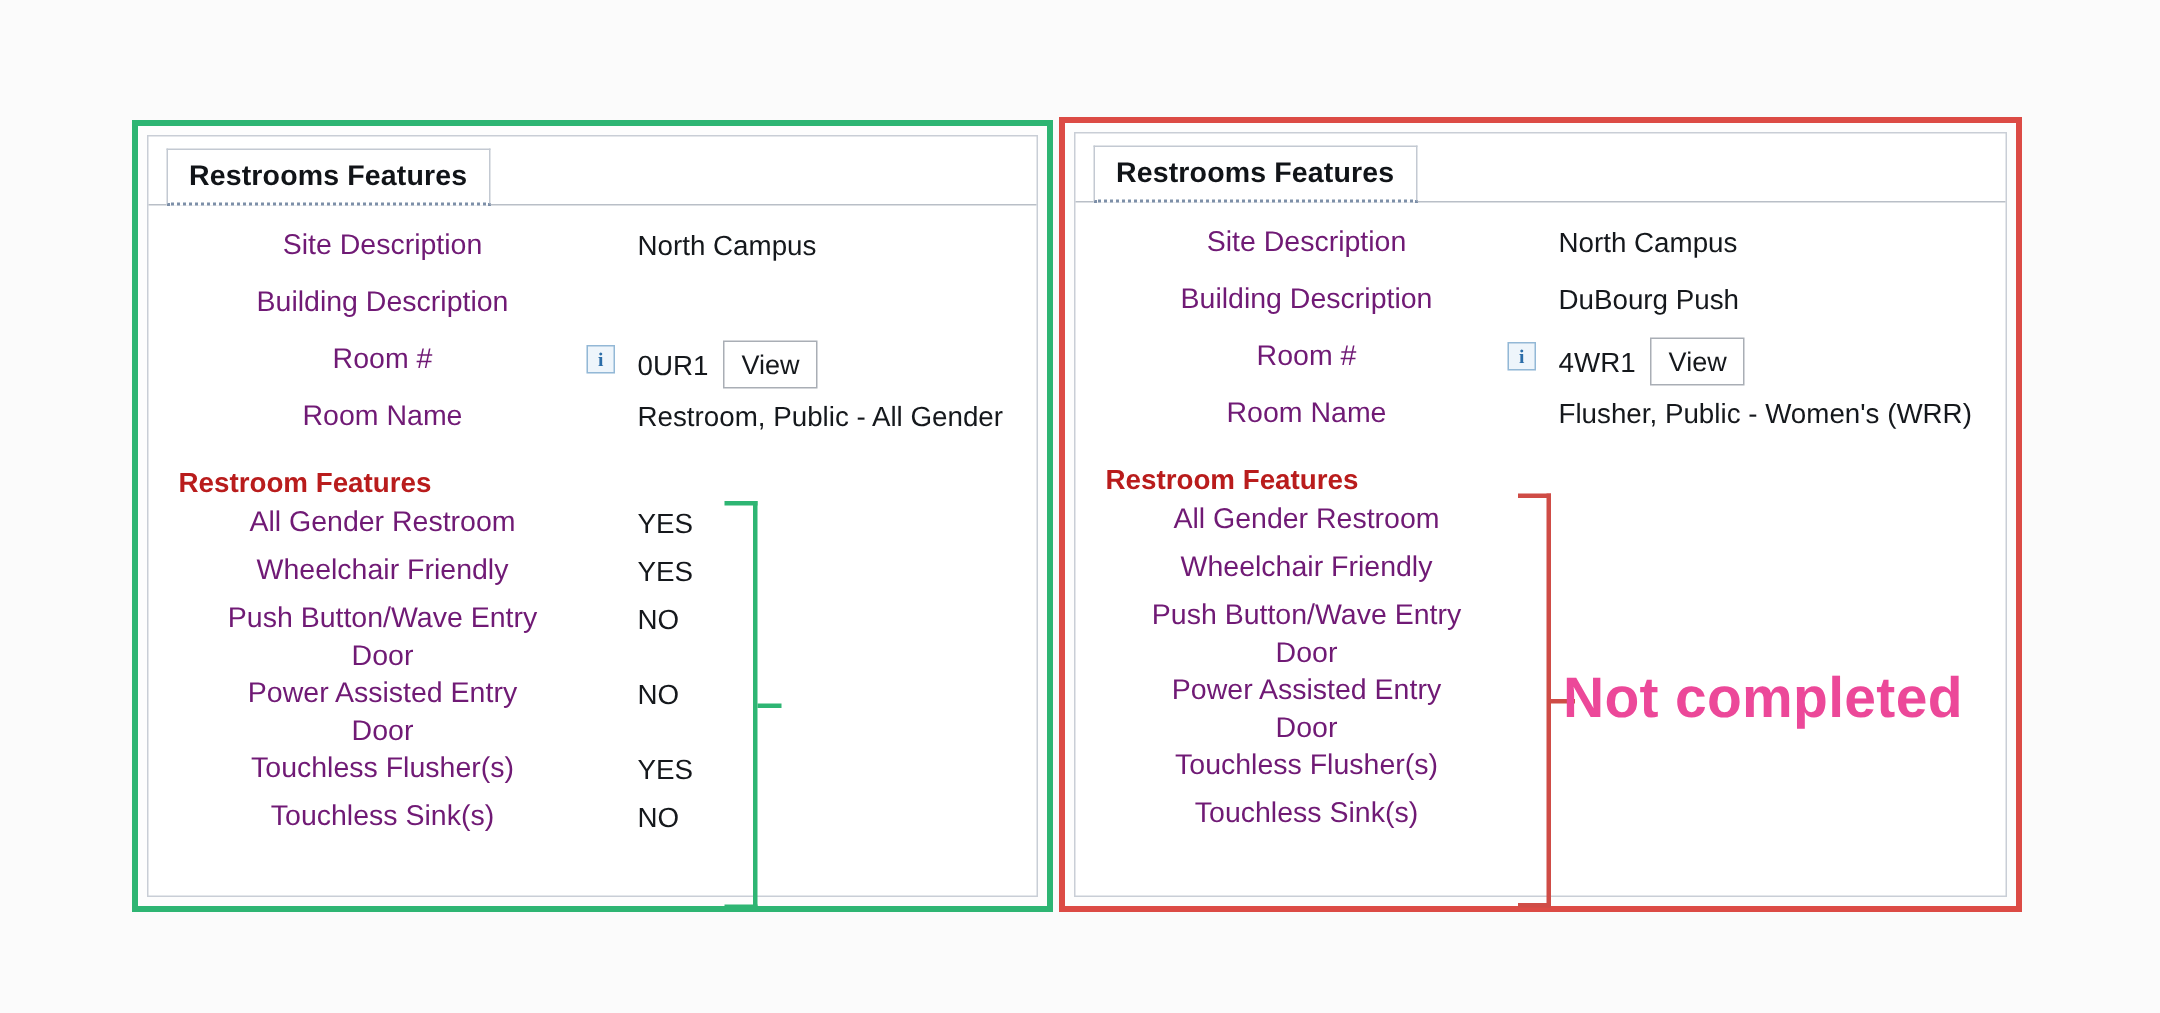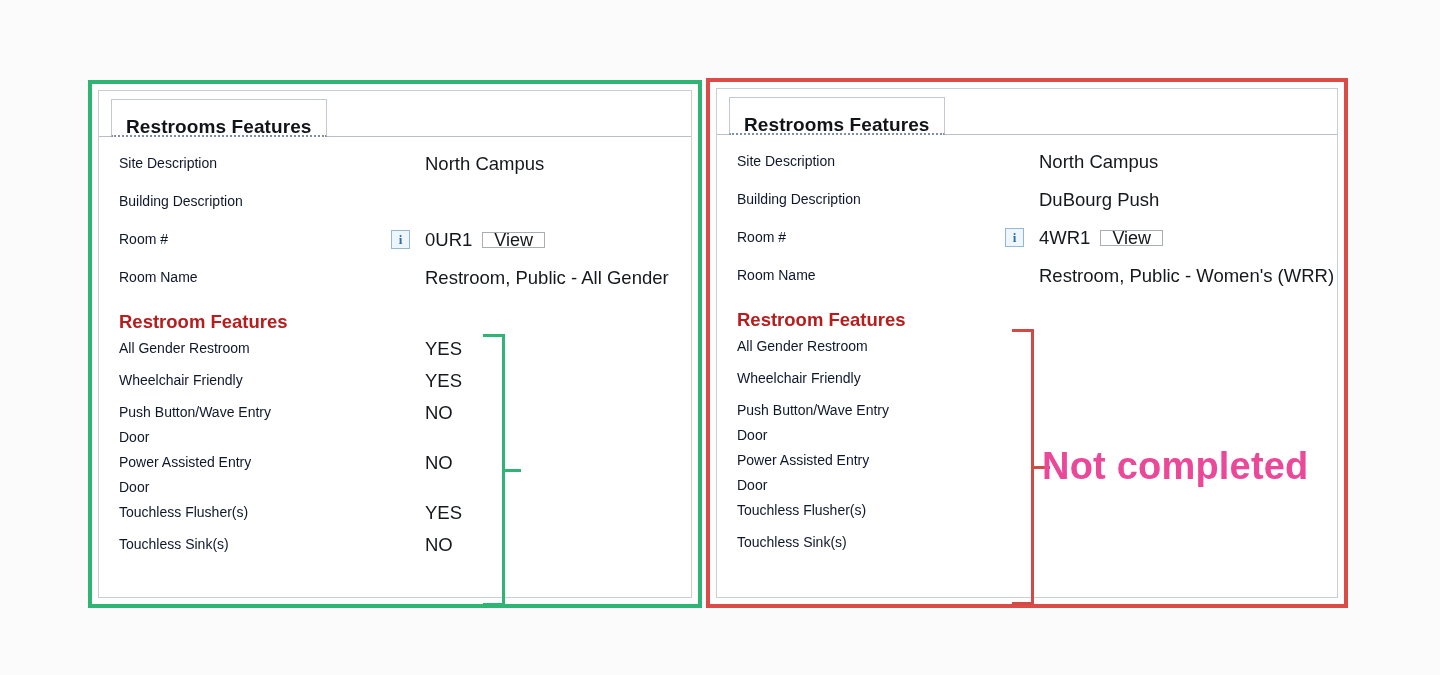--- a/index.html
+++ b/index.html
@@ -62,20 +62,21 @@
     background: #b9bfc7;
   }
   .tab {
     position: absolute;
     left: 12px;
     bottom: 0;
     height: 38px;
     box-sizing: border-box;
     padding: 16px 14px;
     display: flex;
+    align-items: center;
     background: #ffffff;
     border: 1px solid #c3c9d2;
     border-bottom: 2px dotted #7d8fa8;
     z-index: 2;
   }
   .tab-label {
     font-size: 19px;
     font-weight: bold;
     color: #111418;
     letter-spacing: .1px;
@@ -90,24 +91,25 @@
   .row {
     display: flex;
     align-items: flex-start;
     min-height: 38px;
   }
   .row.tight { min-height: 32px; }
 
   .lbl {
     box-sizing: border-box;
     padding-left: 20px;
-    font-size: 14px;
-    color: #0f172a;
+    font-size: 19px;
+    color: #701a75;
     line-height: 25px;
     white-space: pre-line;
+    text-align: center;
   }
   .val {
     font-size: 18.5px;
     color: #15181c;
     line-height: 25px;
     white-space: nowrap;
     display: flex;
     align-items: center;
     gap: 10px;
   }
@@ -138,21 +140,21 @@
     line-height: 1;
     flex: none;
   }
 
   
   .view-btn {
     display: inline-flex;
     align-items: center;
     justify-content: center;
     box-sizing: border-box;
-    height: 16px;
+    height: 32px;
     padding: 0 11px;
     background: #ffffff;
     border: 1px solid #a9aeb5;
     font-size: 18px;
     color: #15181c;
     line-height: 1;
   }
 
   
   .green .lbl { width: 292px; }
@@ -333,21 +335,21 @@
           </div>
           <div class="val">
             <span>4WR1</span>
             <span class="view-btn">View</span>
           </div>
         </div>
 
         <div class="row">
           <div class="lbl">Room Name</div>
           <div class="icon-slot"></div>
-          <div class="val">Restroom, Public - Women's (WRR)</div>
+          <div class="val">Flusher, Public - Women's (WRR)</div>
         </div>
 
         <div class="section-head">Restroom Features</div>
 
         <div class="row tight">
           <div class="lbl">All Gender Restroom</div>
           <div class="icon-slot"></div>
           <div class="val blank"></div>
         </div>
 

